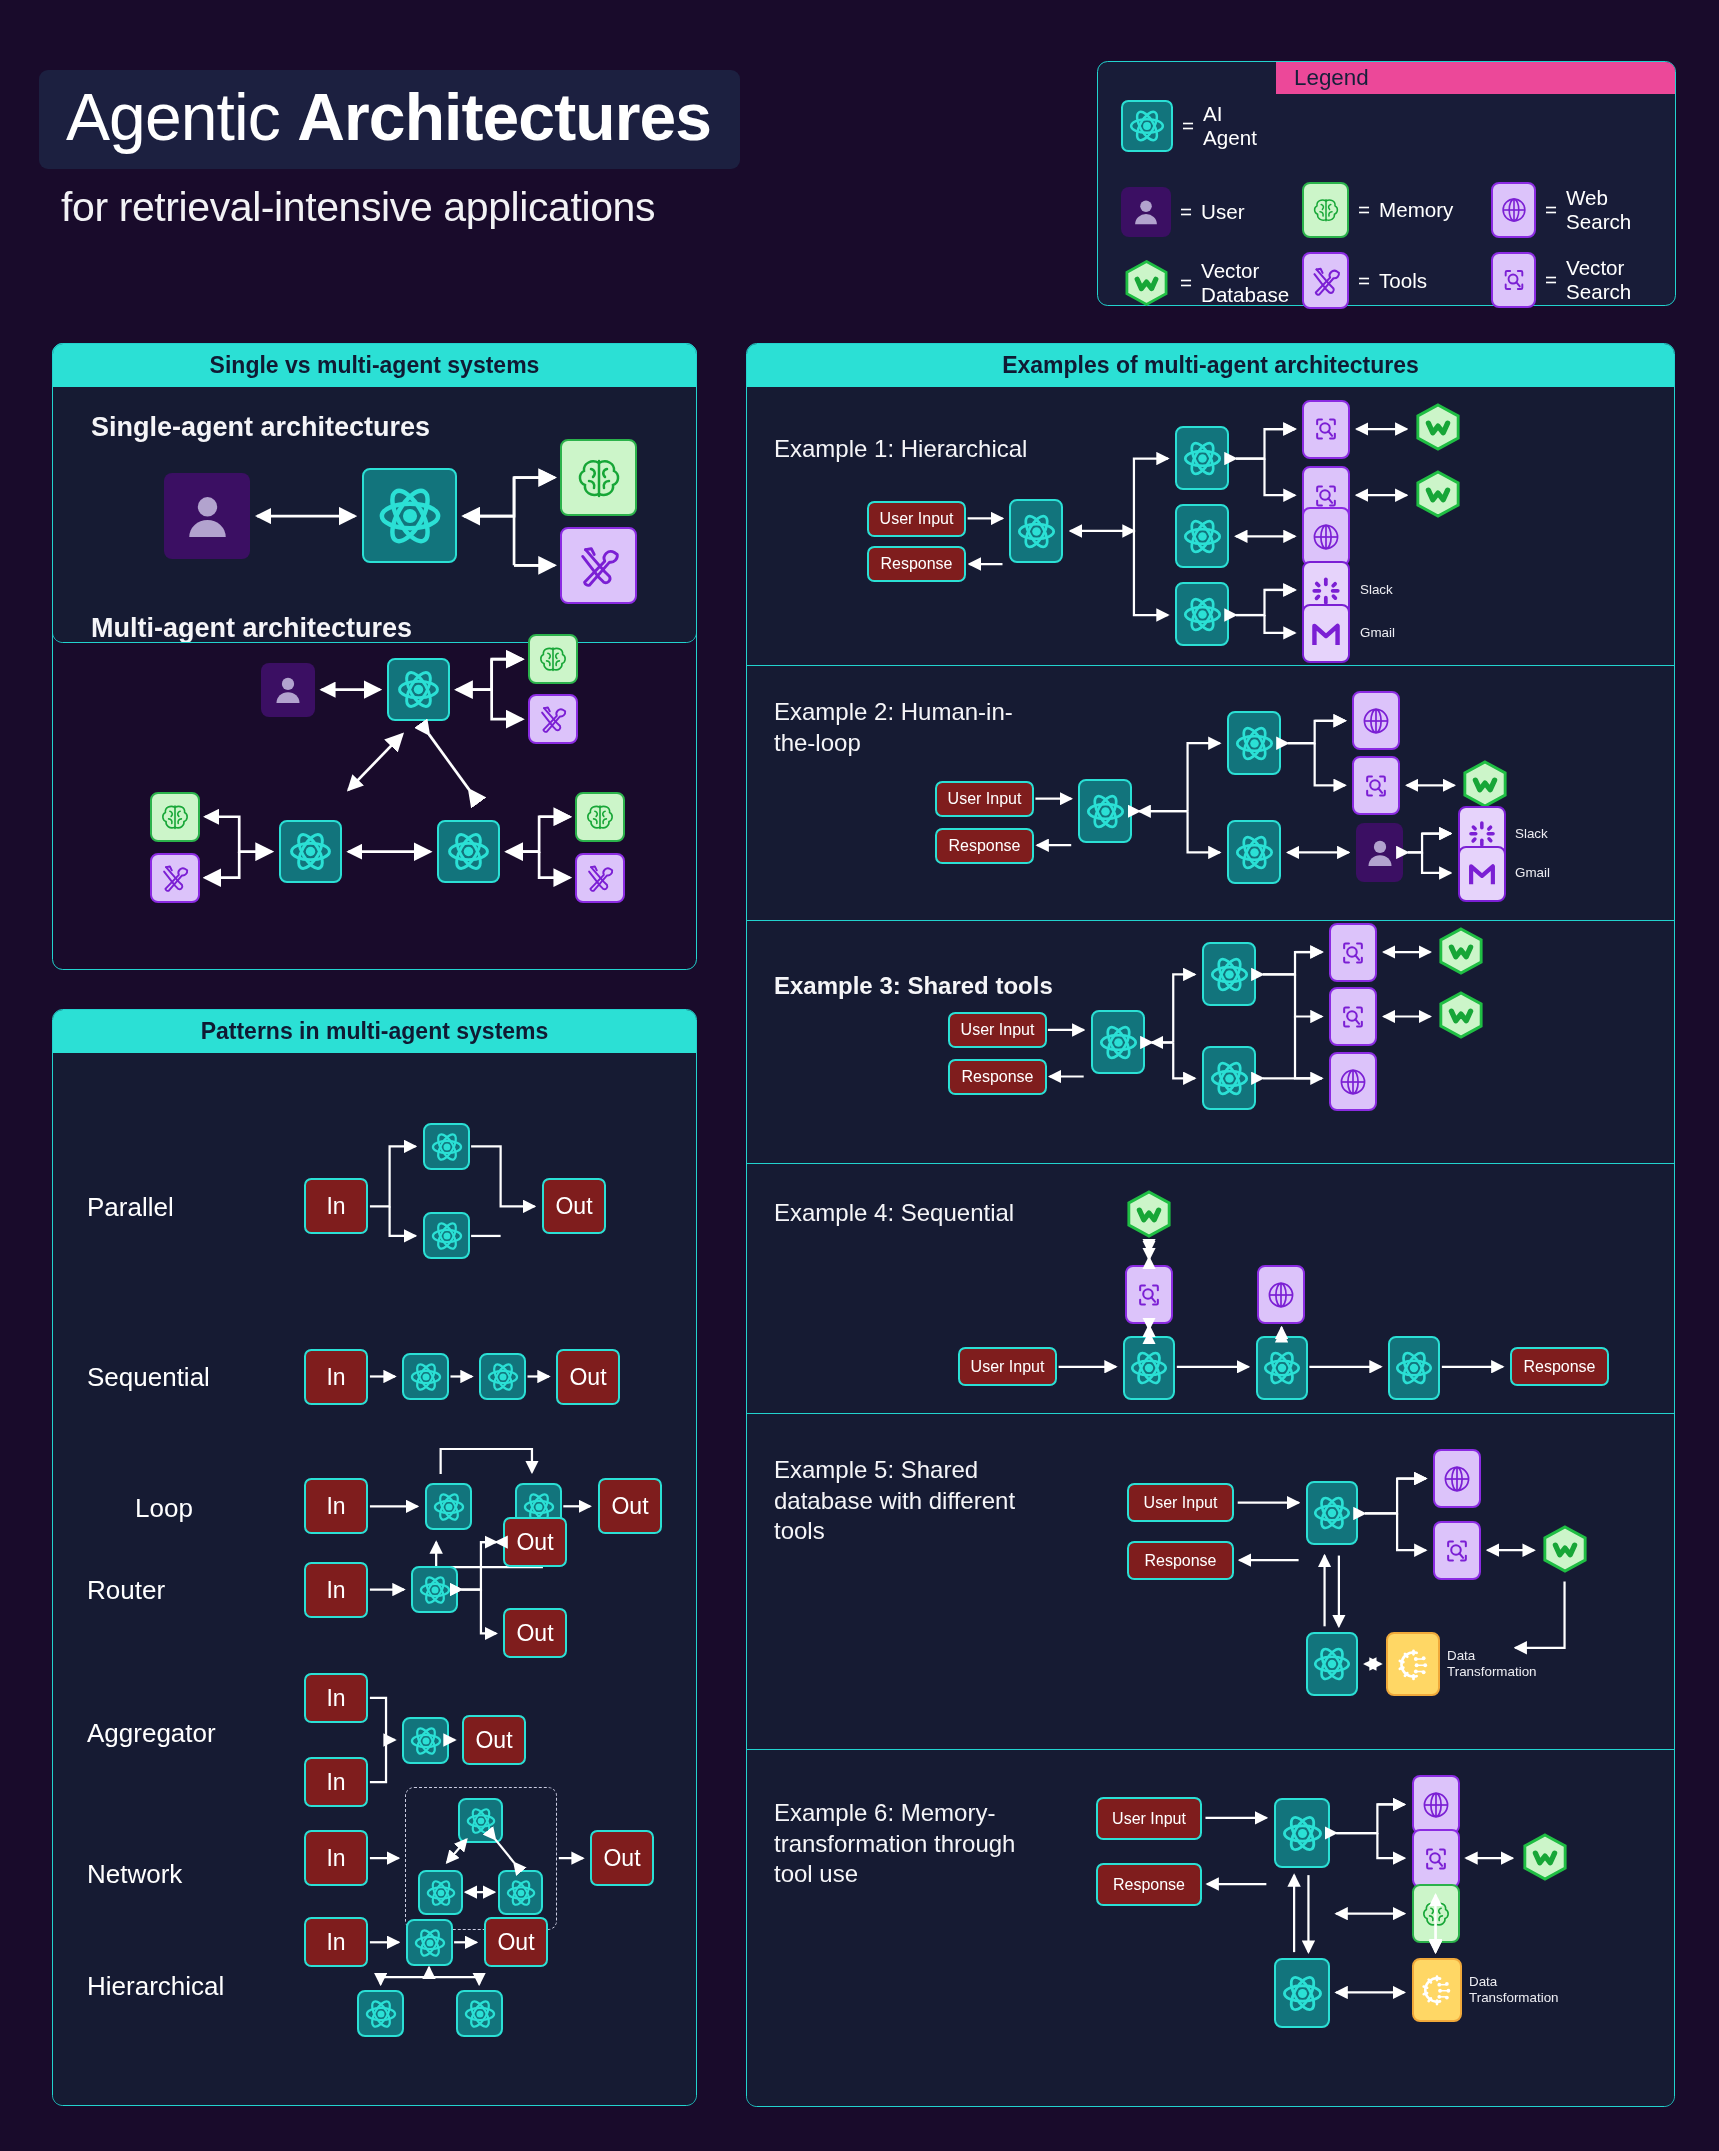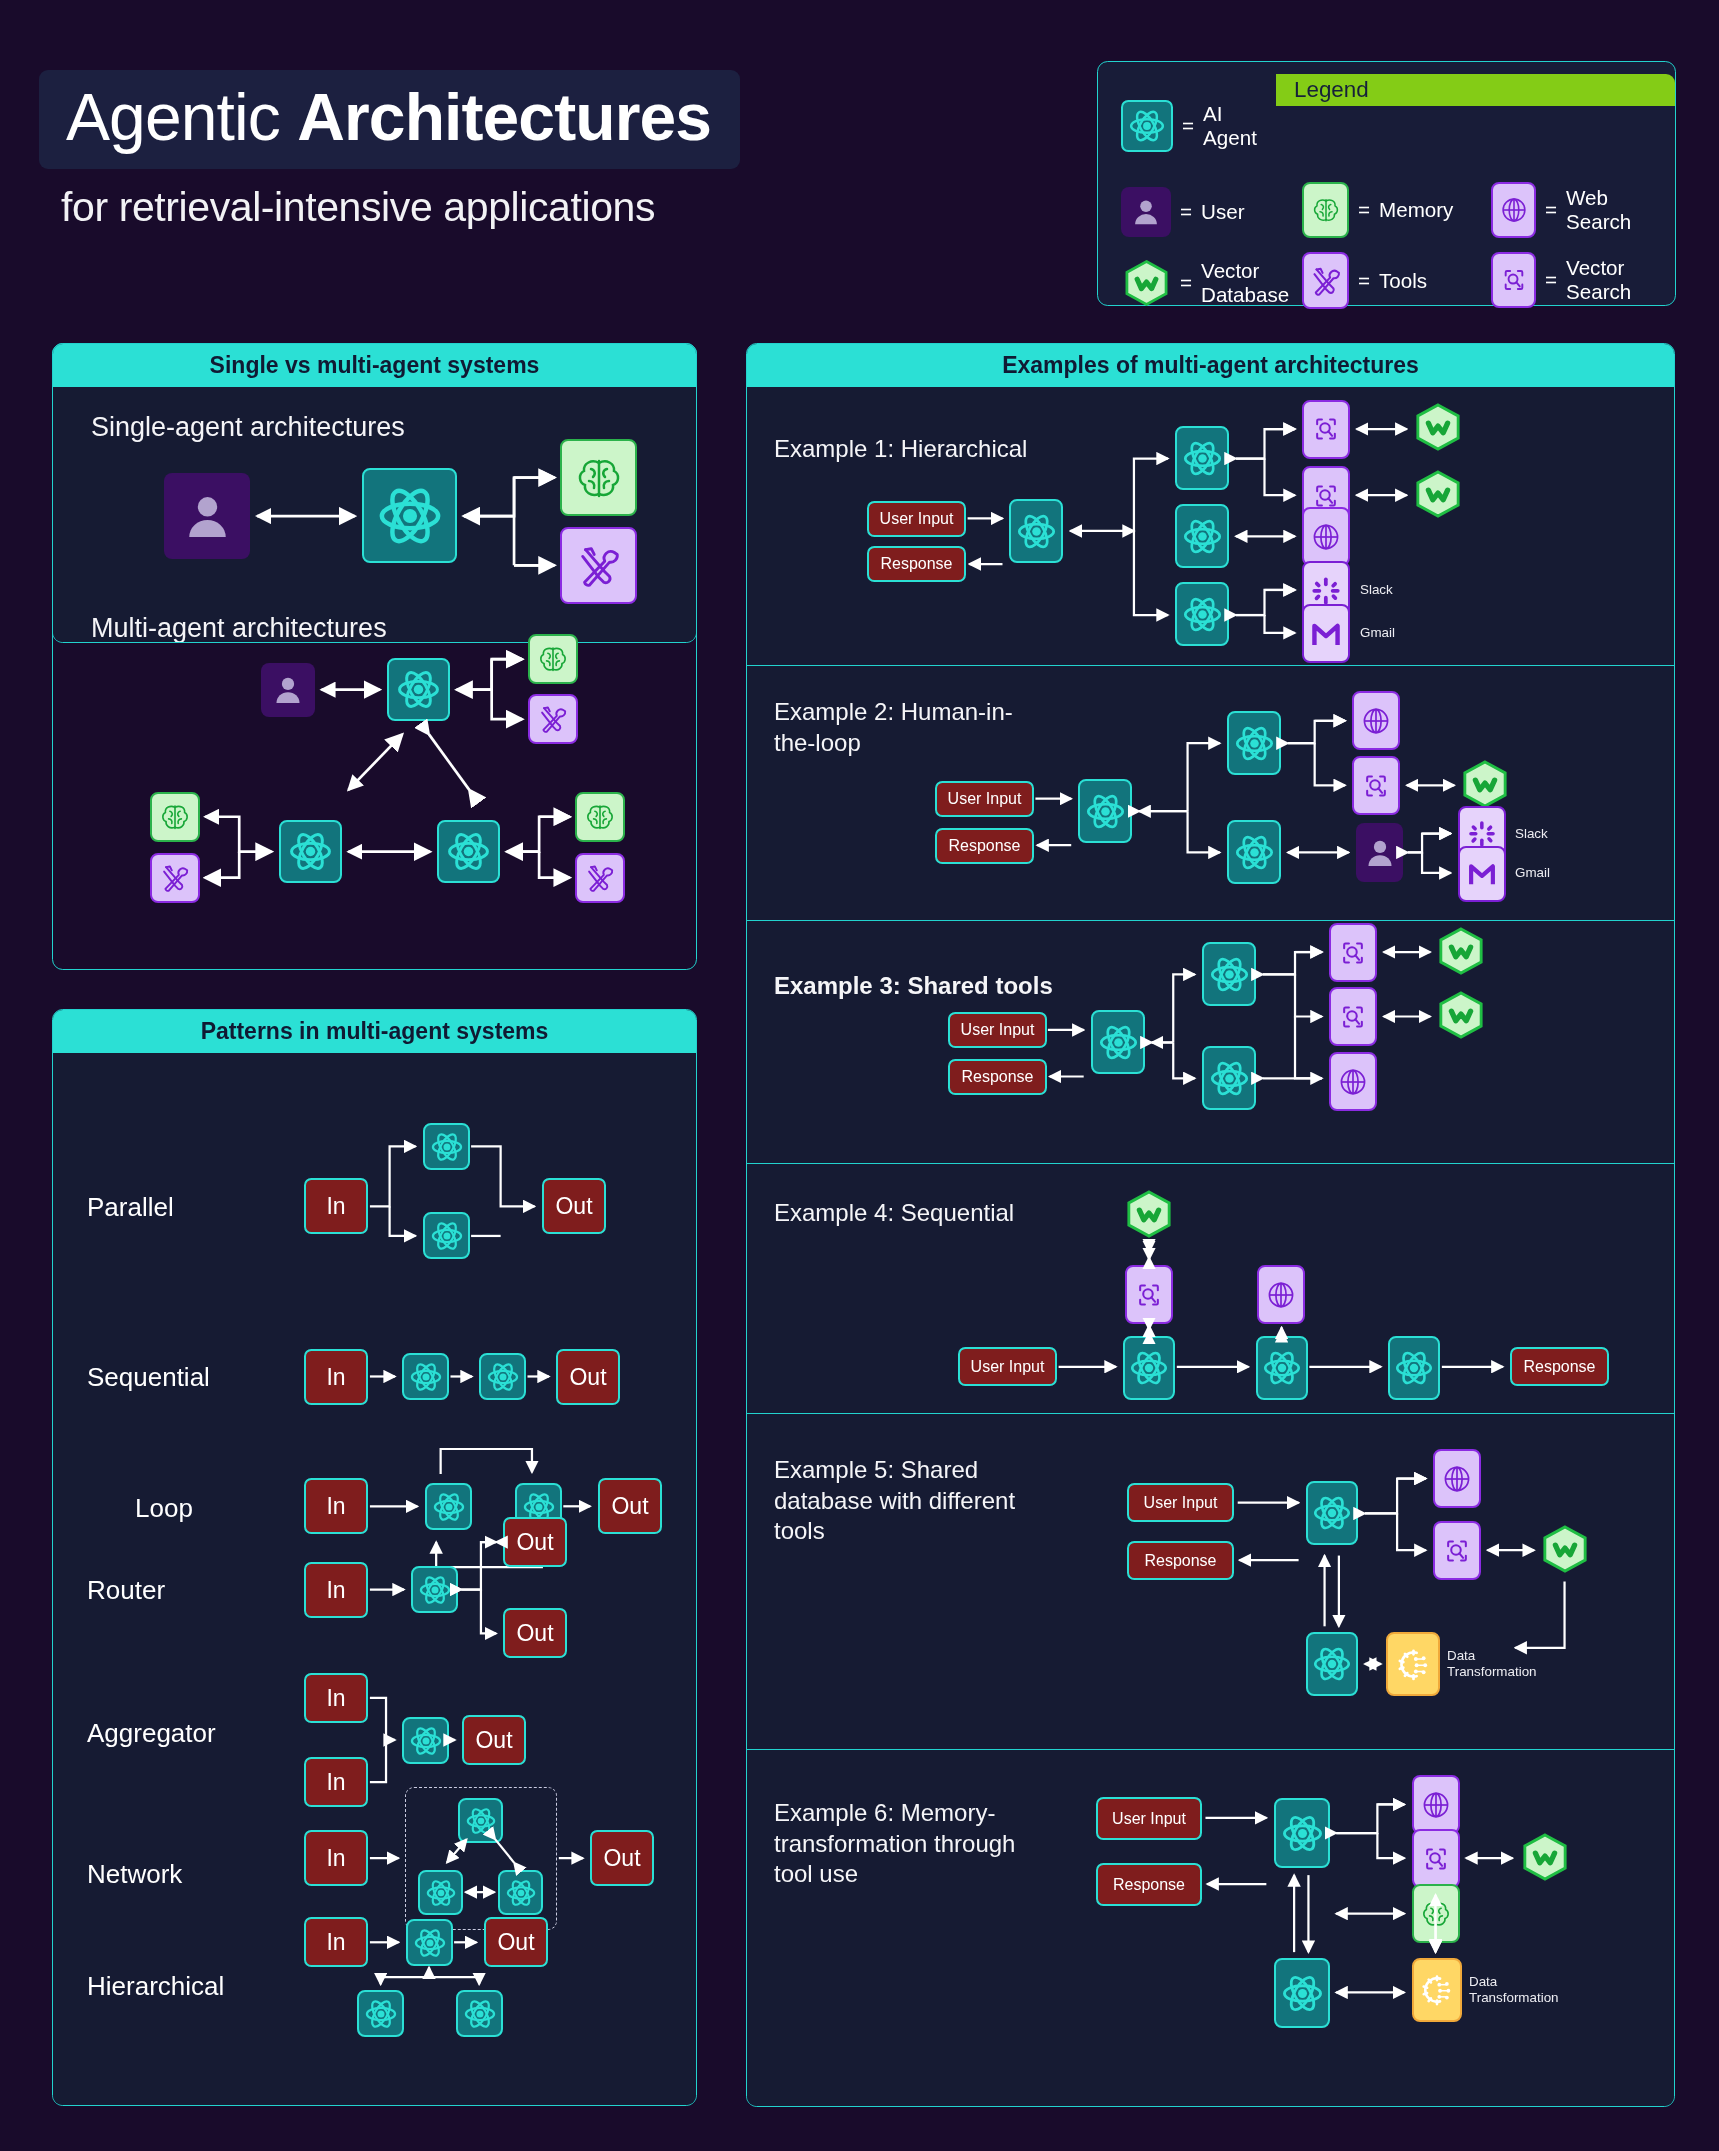--- a/index.html
+++ b/index.html
@@ -23,43 +23,43 @@
     position: absolute; left: 61px; top: 184px;
     font-size: 41px; color: #F2F2F5; font-weight: 300; letter-spacing: -0.4px;
   }
 
   
   .legend {
     position: absolute; left: 1097px; top: 61px; width: 579px; height: 245px;
     background: #181C38; border: 1.8px solid #22D3CE; border-radius: 10.7px;
   }
   .legend-bar {
-    position: absolute; left: 178px; top: 12px; width: 399px; height: 32px;
-    background: #84cc16; border-top-right-radius: 9px;
+    position: absolute; left: 178px; top: 0px; width: 399px; height: 32px;
+    background: #ec4899; border-top-right-radius: 9px;
     display: flex; align-items: center; padding-left: 18px;
     font-size: 22.4px; color: #16203A;
   }
   .lg-row { position: absolute; display: flex; align-items: center; }
   .lg-eq { color: #FFFFFF; font-size: 20.6px; margin: 0 9px; }
   .lg-txt { color: #FFFFFF; font-size: 20.6px; line-height: 1.15; }
 
   
   .panel { position: absolute; border: 1.8px solid #22D3CE; border-radius: 10.7px; background: #161B33; overflow: hidden; }
   .panel-head {
     background: #2BE0D5; color: #101A33; font-weight: 700;
     display: flex; align-items: center; justify-content: center;
     font-size: 23px; height: 43px;
   }
   .panel-body { position: relative; background: #161B33; width: 100%; height: calc(100% - 43px); }
 
   #panel-single { left: 52px; top: 343px; width: 645px; height: 300px; }
   #panel-patterns { left: 52px; top: 1009px; width: 645px; height: 1097px; }
   #panel-examples { left: 746px; top: 343px; width: 929px; height: 1764px; }
 
-  .sub-h { position: absolute; color: #F5F5F8; font-size: 27px; font-weight: 400; }
+  .sub-h { position: absolute; color: #F5F5F8; font-size: 27px; font-weight: 700; }
 
   
   .ex-sec { position: absolute; left: 0; width: 100%; border-bottom: 1.8px solid #22D3CE; }
   .ex-title { position: absolute; color: #F5F5F8; font-size: 24px; font-weight: 300; line-height: 1.28; }
 
   .pat-label { position: absolute; color: #FFFFFF; font-size: 26px; font-weight: 400; }
 
   
   .node { position: absolute; display: flex; align-items: center; justify-content: center; }
   .n-agent   { background:#12747C; border:2.7px solid #2BE0D5; border-radius:8px; }

